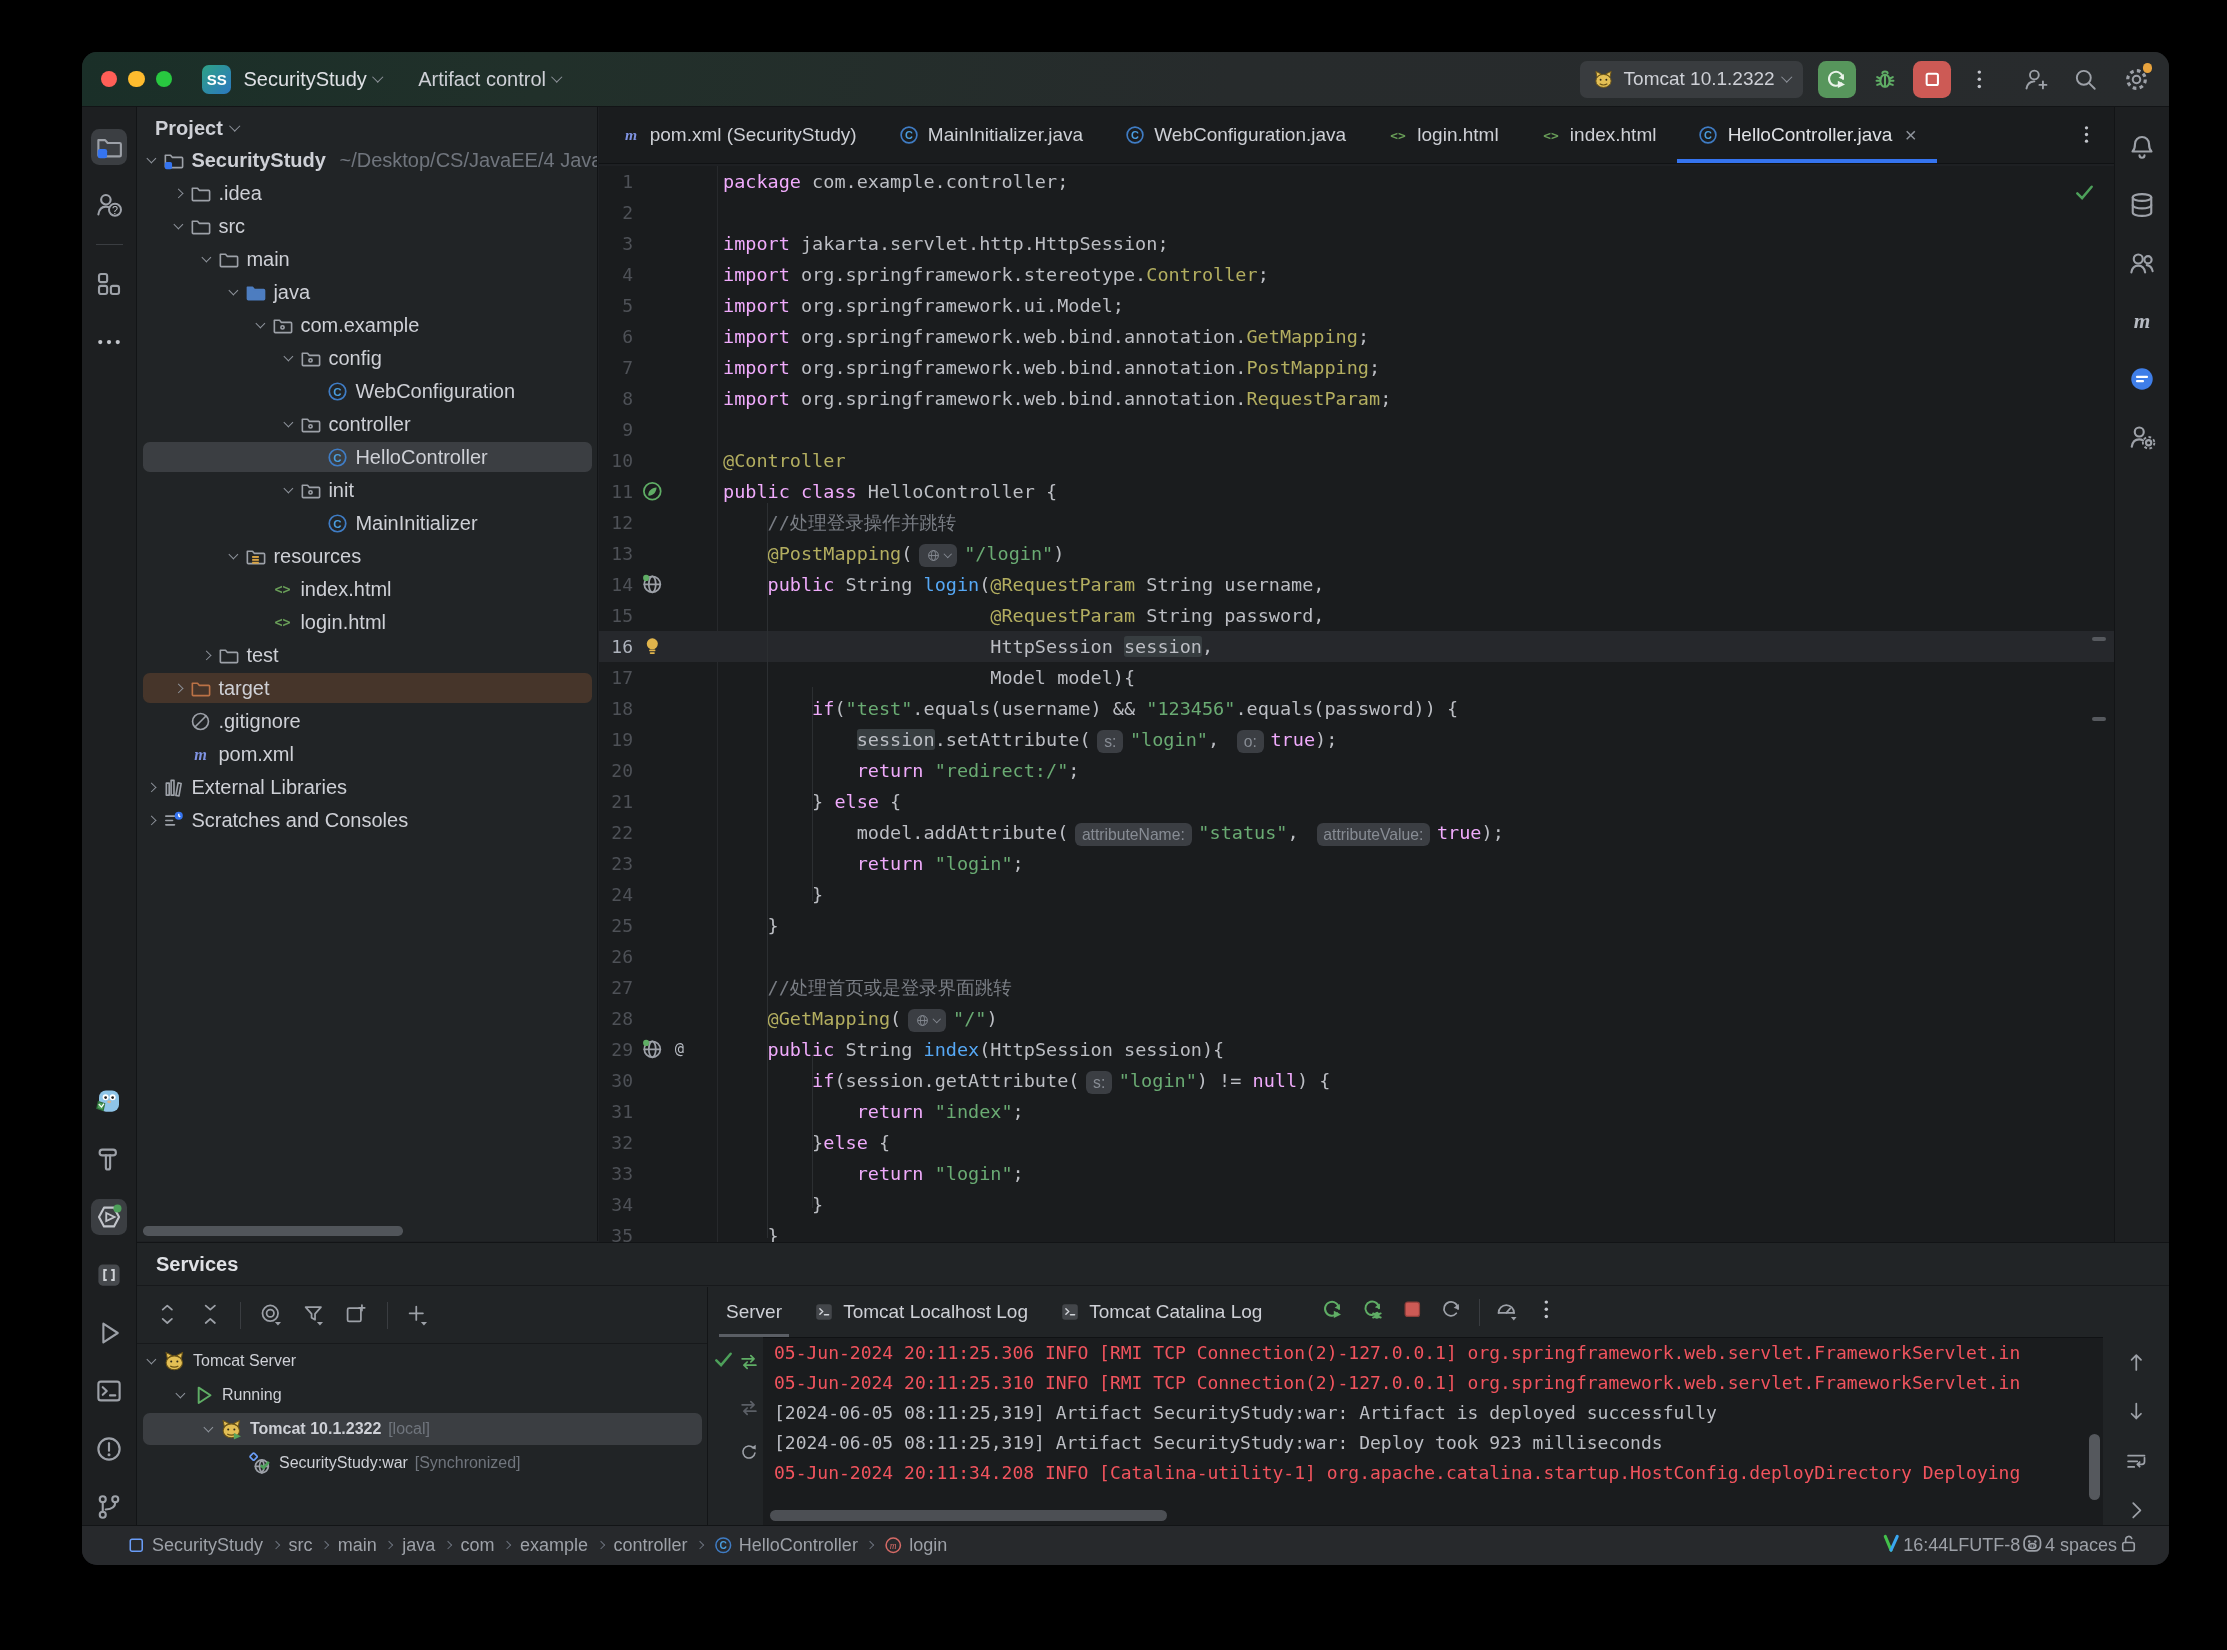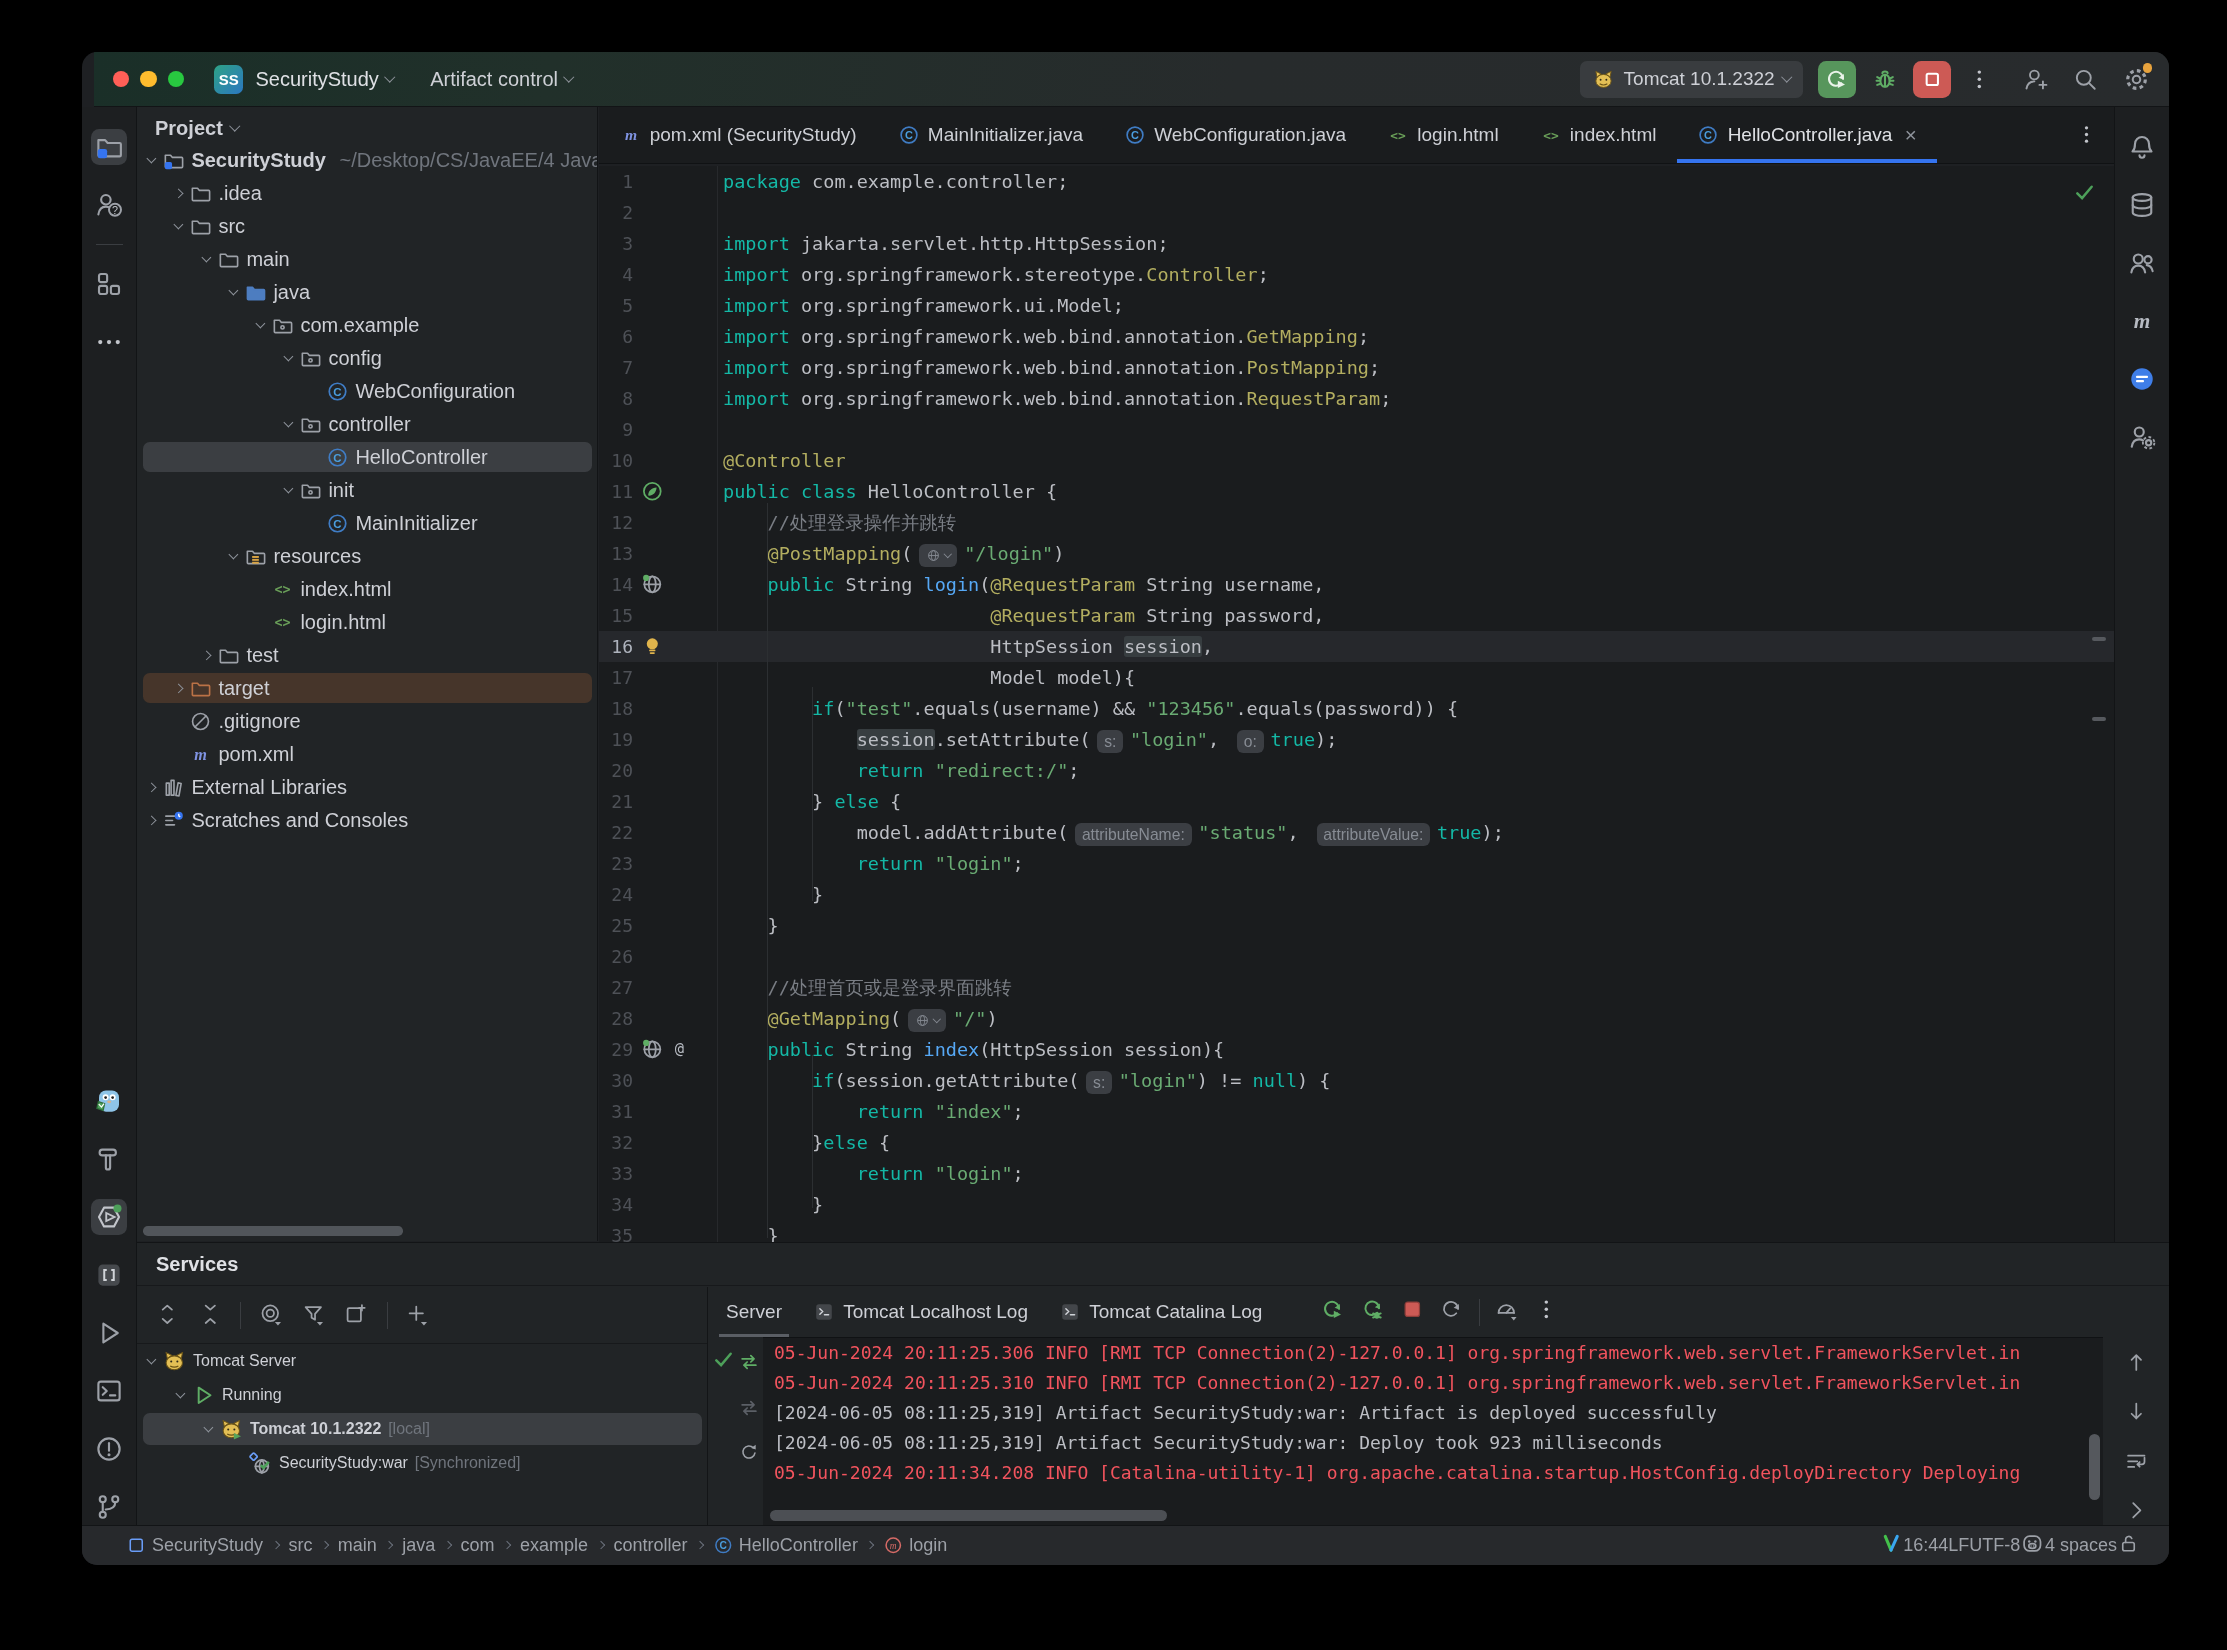--- a/index.html
+++ b/index.html
@@ -6,21 +6,21 @@
     --ui:"Liberation Sans","DejaVu Sans",sans-serif;
     --mono:"DejaVu Sans Mono",monospace;
     --fg:#ced0d6; --fg-dim:#9da1a8; --fg-faint:#6f7580;
     --ed-bg:#1a1c1e; --panel:#212426; --chrome:#1a1c1e;
     --accent:#3574f0;
   }
   *{margin:0;padding:0;box-sizing:border-box}
   html,body{width:2227px;height:1650px;background:#000;font-family:var(--ui);overflow:hidden}
   .window{position:absolute;left:82px;top:52px;width:2087px;height:1513px;background:#1e2023;border-radius:15px;overflow:hidden;box-shadow:0 20.5px 55px rgba(0,0,0,.8)}
   
-  .titlebar{position:absolute;left:12px;top:0;right:0;height:55px;background:linear-gradient(100deg,#1a2f28 0%,#21302a 22%,#272b2c 55%,#282b2d 100%);border-bottom:0.7px solid #121416;display:flex;align-items:center}
+  .titlebar{position:absolute;left:0;top:0;right:0;height:55px;background:linear-gradient(100deg,#1a2f28 0%,#21302a 22%,#272b2c 55%,#282b2d 100%);border-bottom:0.7px solid #121416;display:flex;align-items:center}
   .lights{display:flex;gap:11px;margin-left:19px}
   .light{width:16.4px;height:16.4px;border-radius:50%}
   .ss-badge{width:29px;height:29px;border-radius:6.8px;background:linear-gradient(135deg,#2ea286,#2b77c0);color:#fff;font-weight:bold;font-size:15px;display:flex;align-items:center;justify-content:center;margin-left:30px}
   .tb-item{display:flex;align-items:center;gap:6.8px;color:#dfe1e5;font-size:20px;margin-left:12.3px}
   .tb-item.dim{color:var(--fg);margin-left:37px}
   .chev{width:7.5px;height:7.5px;border-right:1.7px solid #8e939b;border-bottom:1.7px solid #8e939b;transform:rotate(45deg);margin-top:-4.1px}
   .tb-right{margin-left:auto;display:flex;align-items:center;margin-right:18px}
   .run-pill{display:flex;align-items:center;gap:8.2px;background:#393c3f;border-radius:6.8px;height:37px;padding:0 12.3px;color:var(--fg);font-size:19px}
   .btn-green{width:38px;height:37px;border-radius:8.2px;background:#57965c;display:flex;align-items:center;justify-content:center;margin-left:15px}
   .btn-red{width:38px;height:37px;border-radius:8.2px;background:#cd5a55;display:flex;align-items:center;justify-content:center;margin-left:15px}
@@ -57,21 +57,21 @@
   .tab-kebab{margin-left:auto;align-self:center;margin-right:16.4px}
   
   .editor{position:absolute;left:517px;top:114px;right:55px;height:1076px;background:var(--ed-bg);overflow:hidden}
   .editor::before{content:"";position:absolute;left:118px;top:0;bottom:0;width:0.7px;background:#27292c}
   .cl{position:relative;height:31px;line-height:31px;font-family:var(--mono);font-size:18.5px;white-space:pre;padding-left:124px;color:#bcbec4}
   .cl .hlbg{position:absolute;left:0;right:0;top:0;bottom:0;background:#26282c}
   .cl .ln{position:absolute;left:0;width:34px;text-align:right;color:#4e5157;font-size:18px}
   .cl.cur .ln{color:#aeb3bd}
   .cl .gicons{position:absolute;left:41px;top:2.7px;display:flex;gap:2.7px}
   .cl>span.code{position:relative}
-  .seg-k{color:#14b8a6}.seg-p{color:#bcbec4}.seg-s{color:#6aab73}
+  .seg-k{color:#f0abfc}.seg-p{color:#bcbec4}.seg-s{color:#6aab73}
   .seg-u{color:#6aab73;text-underline-offset:4.1px;text-decoration-color:#6e8f74}
   .seg-a{color:#b3ae60}.seg-m{color:#56a8f5}.seg-c{color:#7a7e85}
   .seg-b{background:#373d40;border-radius:2.7px}
   .chip{display:inline-flex;align-items:center;gap:4.1px;background:#3b3e43;color:#878c94;border-radius:6.2px;padding:0 6.8px;margin:0 6.8px;font-size:15.7px;height:23px;vertical-align:middle;font-family:var(--ui)}
   .chip .cchev{width:5.5px;height:5.5px;border-right:1.4px solid #878c94;border-bottom:1.4px solid #878c94;transform:rotate(45deg);margin-top:-2.1px}
   .iguide{position:absolute;width:0.7px;background:#2c2f32}
   .smark{position:absolute;width:13.7px;height:4.1px;border-radius:2.1px;background:#56595e}
   .ed-check{position:absolute;right:18px;top:15px}
   
   .services{position:absolute;left:55px;top:1190px;right:0;height:283px;background:var(--panel);border-top:0.7px solid #121416}

